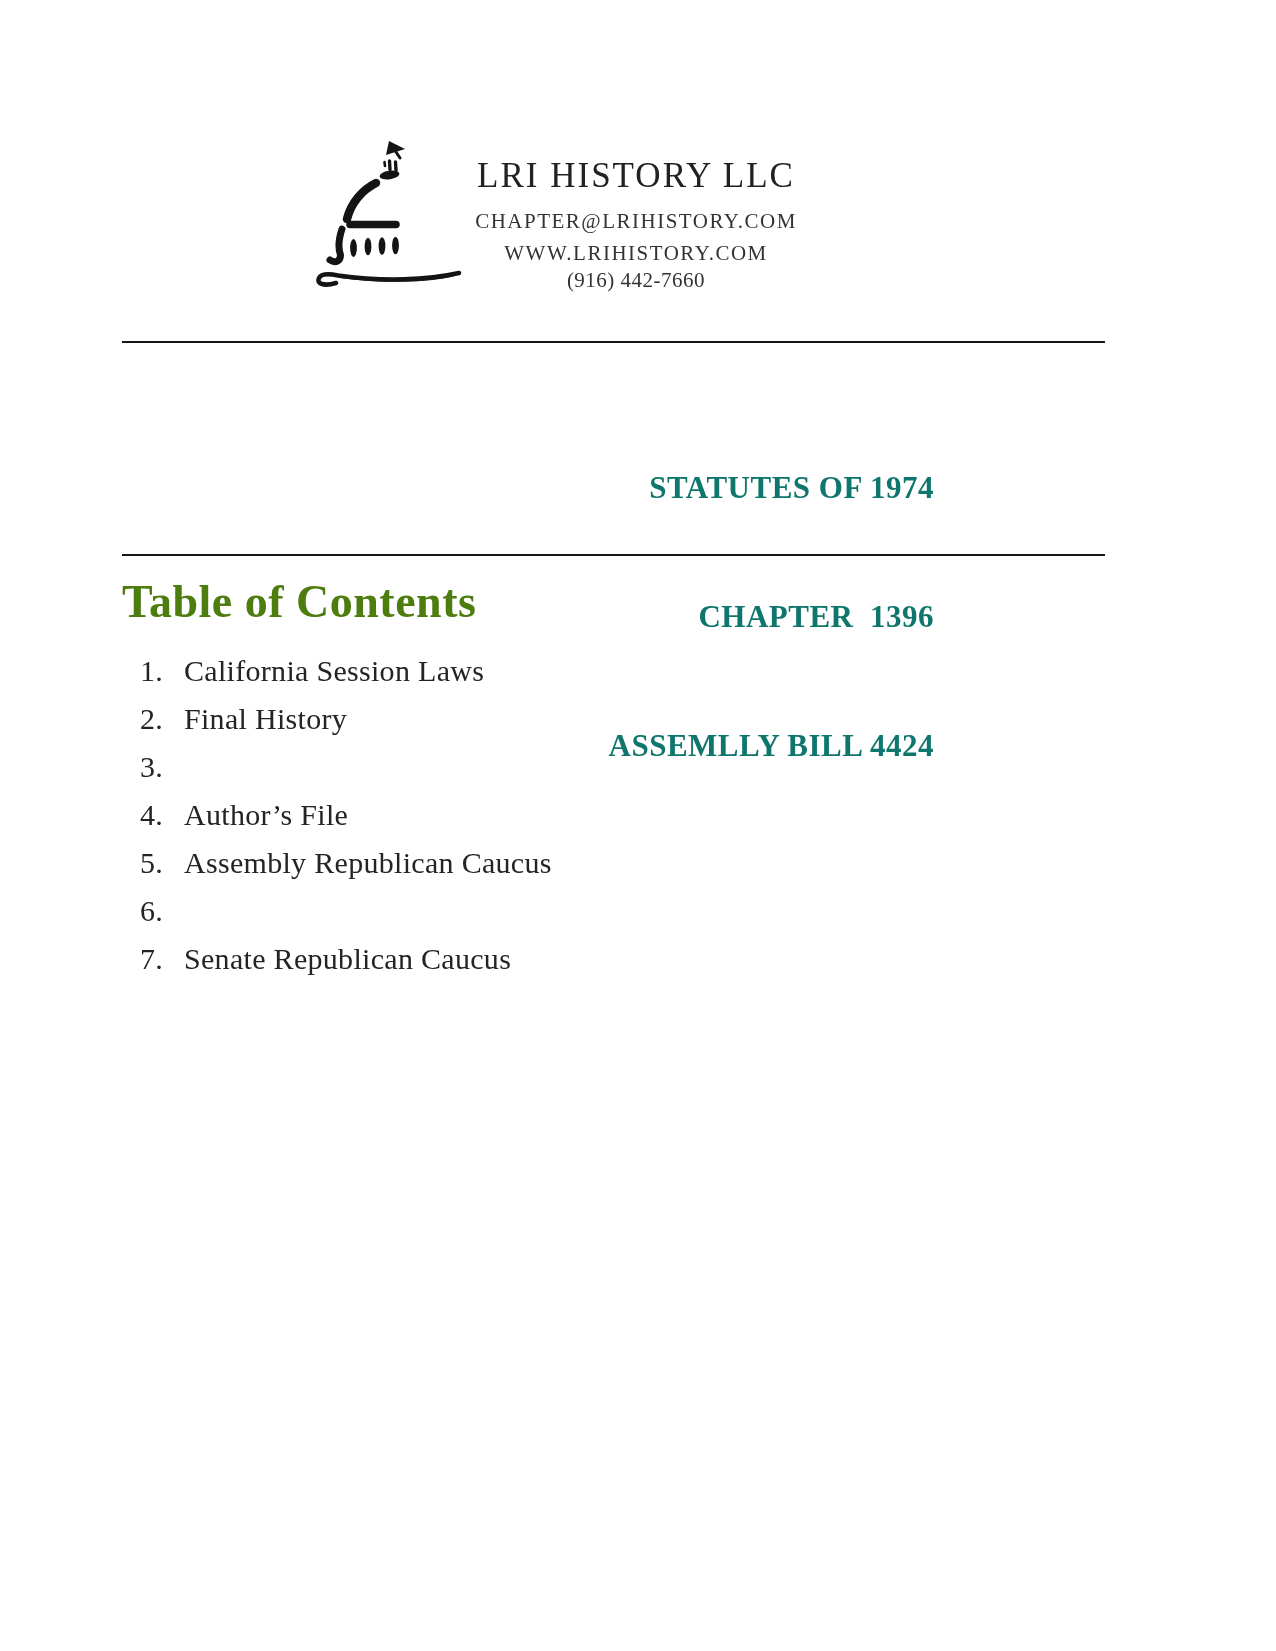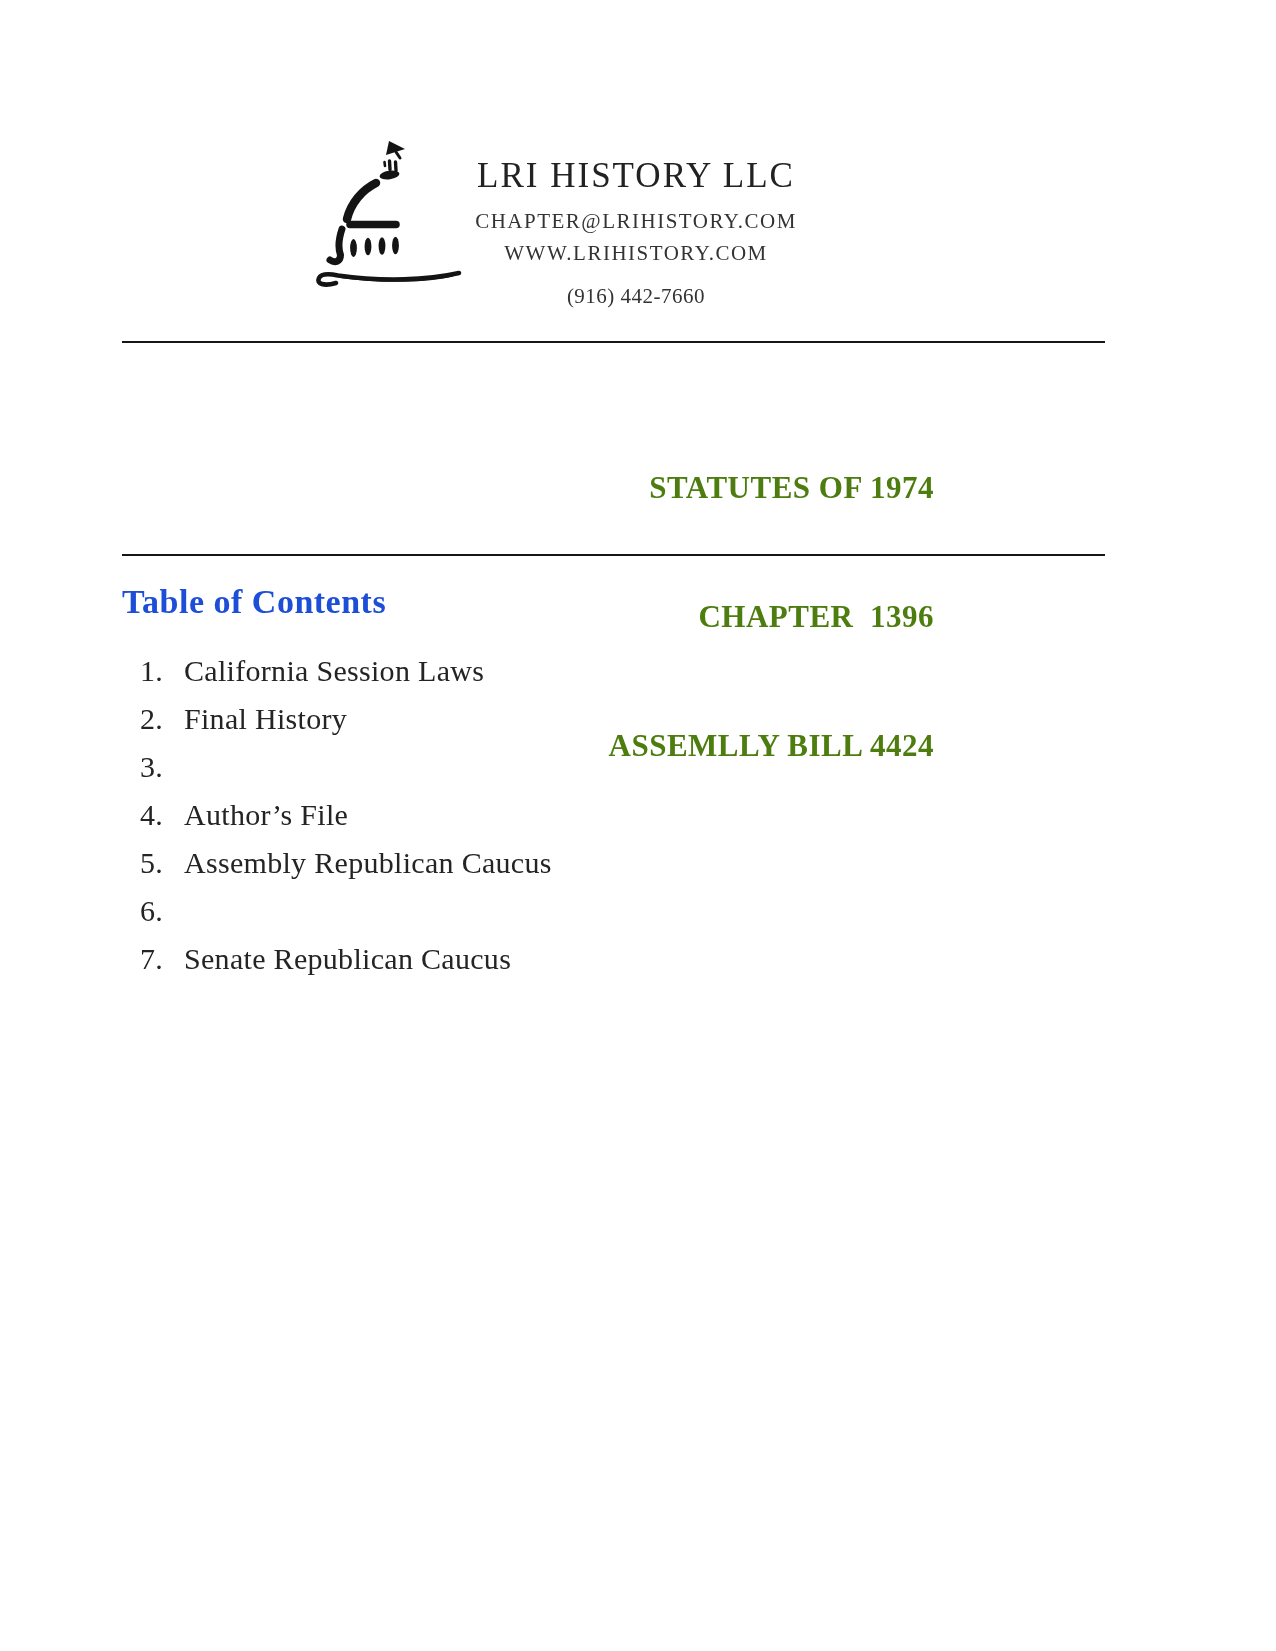--- a/index.html
+++ b/index.html
@@ -42,21 +42,21 @@
     color: #333333;
   }
   .website {
     margin-top: 8px;
     font-size: 21px;
     line-height: 24px;
     letter-spacing: 1.5px;
     color: #333333;
   }
   .phone {
-    margin-top: 19px;
+    margin-top: 3px;
     font-size: 21px;
     line-height: 24px;
     letter-spacing: 0.5px;
     color: #333333;
   }
 
   
   .rule {
     position: absolute;
     left: 122px;
@@ -70,35 +70,35 @@
   
   .statute {
     position: absolute;
     right: 230px;
     top: 380px;
     text-align: right;
     font-size: 31px;
     font-weight: bold;
     line-height: 43px;
     letter-spacing: 0.5px;
-    color: #4d7c0f;
+    color: #0f766e;
     white-space: pre;
   }
 
   
   .toc-title {
     position: absolute;
     left: 122px;
     top: 583px;
     margin: 0;
-    font-size: 34px;
+    font-size: 46px;
     line-height: 38px;
     font-weight: bold;
     letter-spacing: 0.5px;
-    color: #1d4ed8;
+    color: #4d7c0f;
   }
   .toc-list {
     position: absolute;
     left: 140px;
     top: 655px;
     margin: 0;
     padding: 0;
     list-style: none;
     font-size: 30px;
     line-height: 31px;

